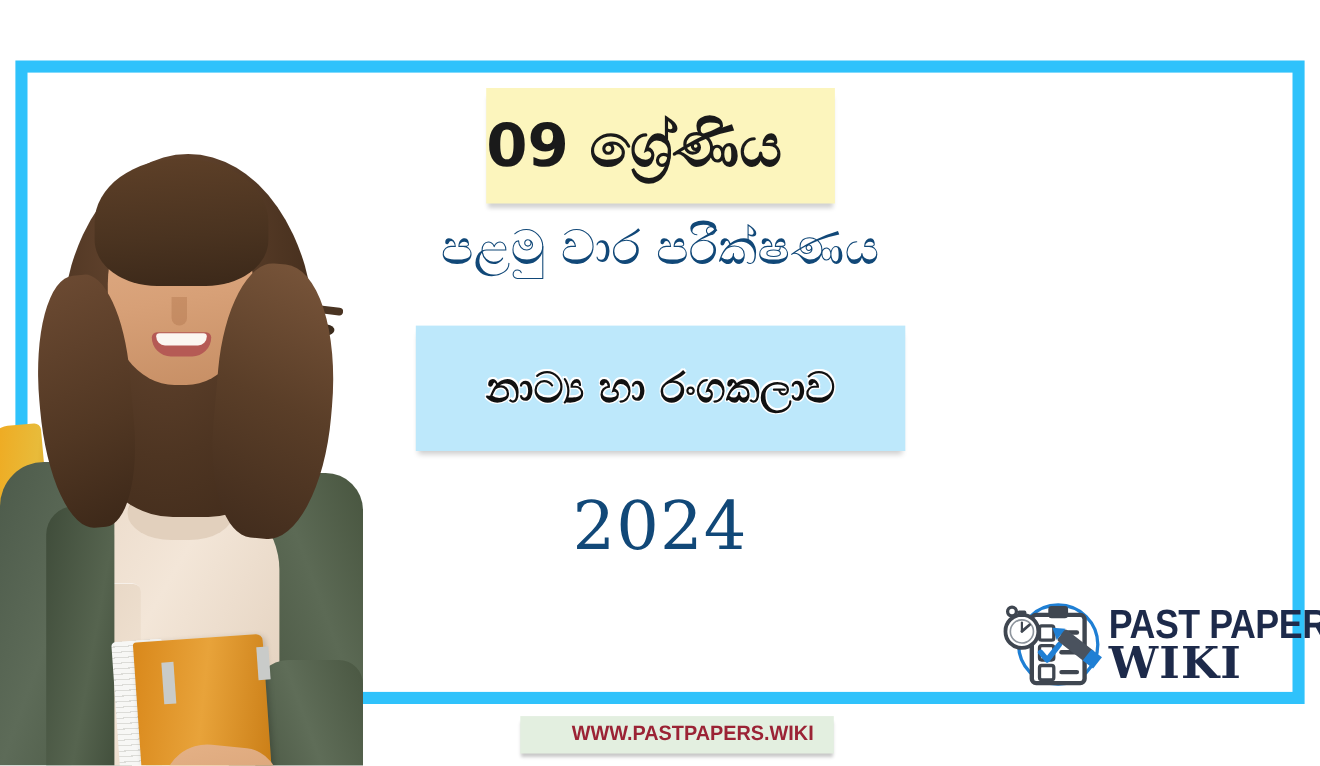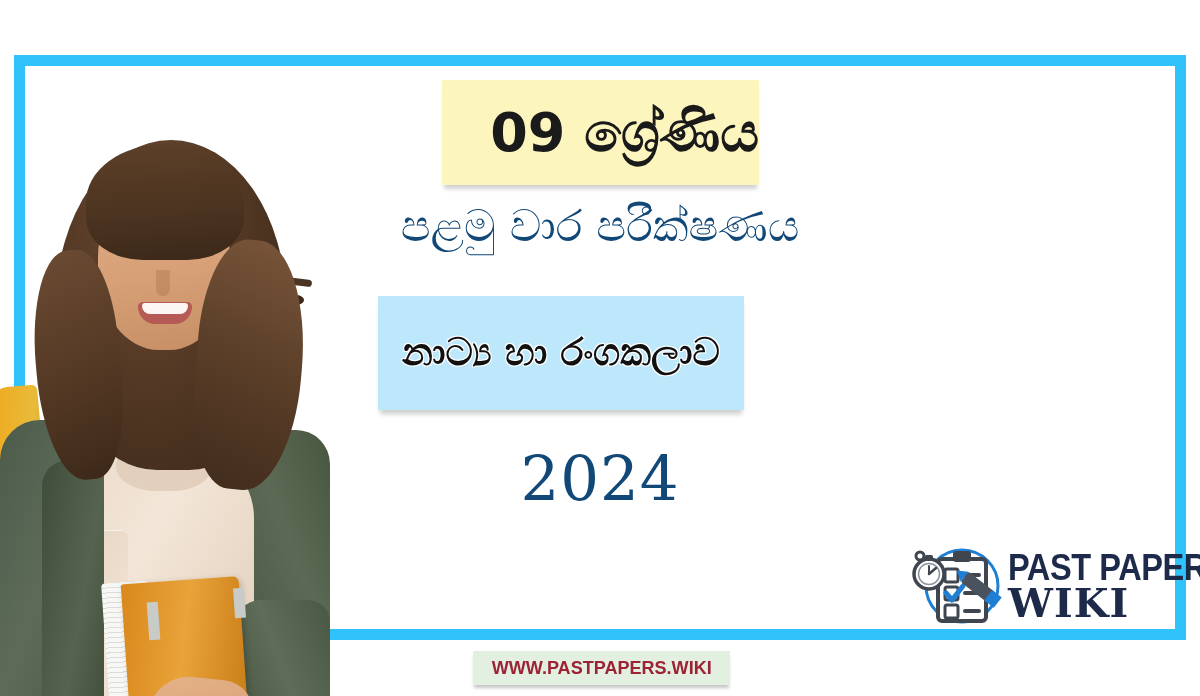--- a/index.html
+++ b/index.html
@@ -174,21 +174,21 @@
     transform: rotate(6deg);
   }
 
   
   .grade-box {
     position: absolute;
     left: 442px; top: 80px;
     width: 317px; height: 105px;
     background: #fcf5bd;
     box-shadow: 0 6px 4px -2px rgba(0,0,0,.18);
-    display: flex; align-items: center; justify-content: flex-end;
+    display: flex; align-items: center; justify-content: flex-start;
     z-index: 6;
   }
   .grade-text {
     font-family: "DejaVu Sans", "Liberation Sans", sans-serif;
     font-size: 54px;
     font-weight: 700;
     color: #1a1a1a;
     line-height: 1;
     white-space: nowrap;
   }
@@ -204,21 +204,21 @@
     font-weight: 400;
     color: #114878;
     line-height: 1.1;
     white-space: nowrap;
   }
 
   
   .subject-box {
     position: absolute;
     left: 378px; top: 296px;
-    width: 366px; height: 114px;
+    width: 445px; height: 114px;
     background: #bde8fb;
     box-shadow: 0 6px 5px -2px rgba(0,0,0,.2);
     display: flex; align-items: center; justify-content: center;
     z-index: 6;
   }
   .subject-text {
     font-family: "DejaVu Sans", "Liberation Sans", sans-serif;
     font-size: 38px;
     font-weight: 700;
     color: #111111;
@@ -274,20 +274,21 @@
 
   
   .url-badge {
     position: absolute;
     left: 473px; top: 651px;
     width: 257px; height: 34px;
     background: #e3efe0;
     box-shadow: 0 4px 3px -1px rgba(0,0,0,.22);
     display: flex; align-items: center; justify-content: center;
     z-index: 7;
+    padding-left: 28px;
   }
   .url-text {
     font-family: "Liberation Sans", sans-serif;
     font-size: 19px;
     font-weight: 700;
     color: #9b2335;
     letter-spacing: 0px;
     transform: scaleX(.95);
     white-space: nowrap;
   }

